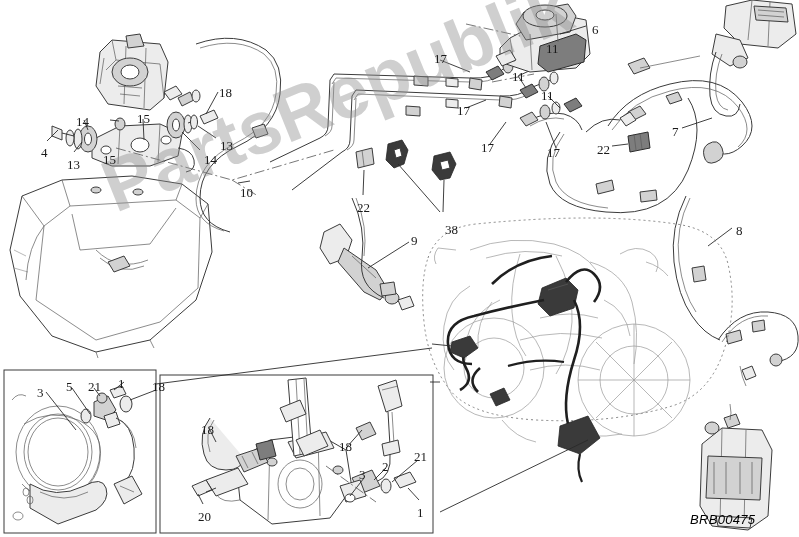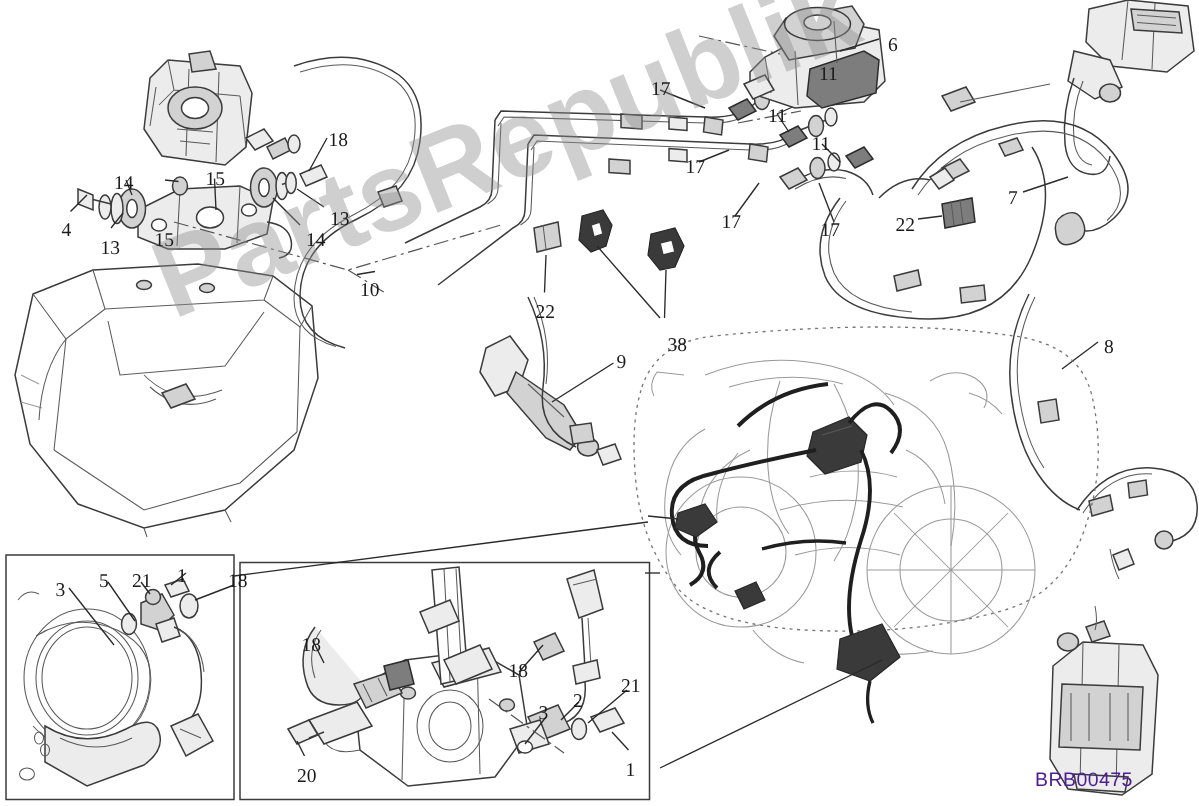--- a/index.html
+++ b/index.html
@@ -28,22 +28,23 @@
     color: #1a1a1a;
     line-height: 1;
     white-space: nowrap;
     user-select: none;
   }
   .drawing-code {
     position: absolute;
     font-family: "Liberation Sans", sans-serif;
     font-size: 13px;
     letter-spacing: 0.3px;
-    color: #4c1d95;
+    color: #000000;
     white-space: nowrap;
+    font-style: italic;
   }
   .watermark {
     position: absolute;
     left: 90px;
     top: 150px;
     font-family: "Liberation Sans", sans-serif;
     font-size: 74px;
     font-weight: bold;
     color: rgba(140, 140, 140, 0.42);
     transform: rotate(-22deg);

